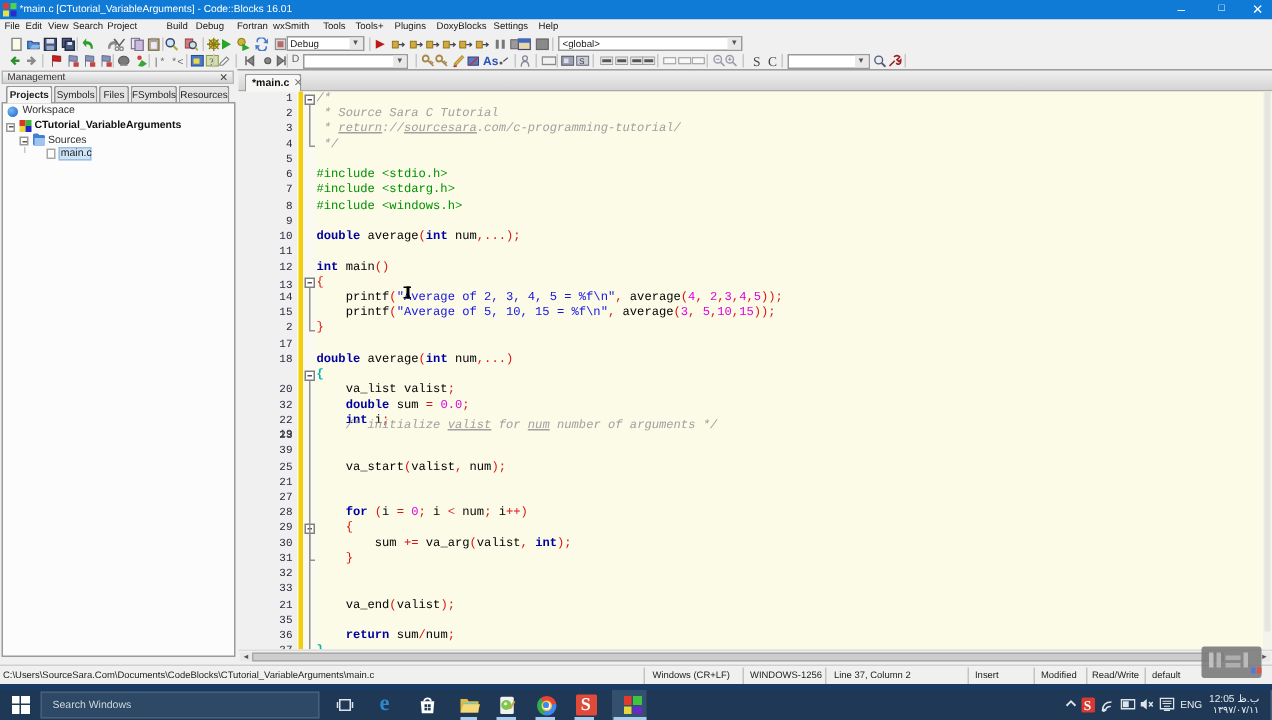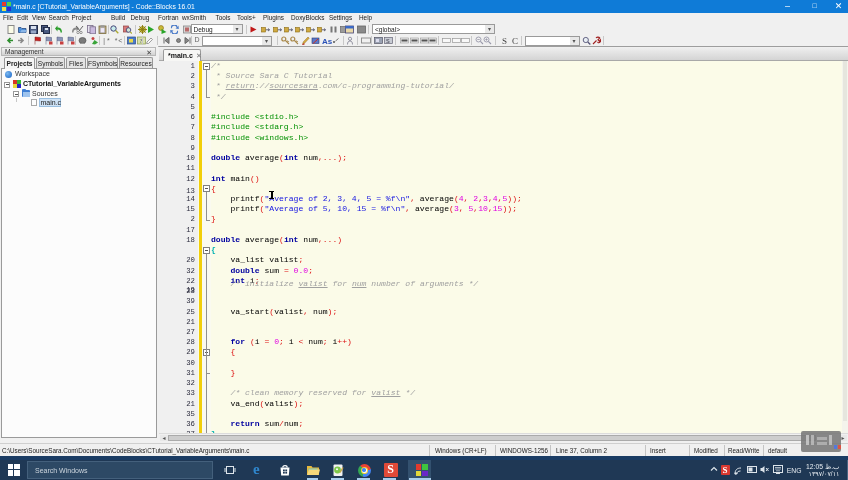--- a/index.html
+++ b/index.html
@@ -588,25 +588,25 @@
 <div class="cl" style="top:218px;line-height:10.23px;">    <span class="c">/* initialize <span class="u">valist</span> for <span class="u">num</span> number of arguments */</span></div>
 <div class="ln" style="top:245.52px;line-height:10.23px;">25</div>
 <div class="cl" style="top:245.52px;line-height:10.23px;">    va_start<span class="o">(</span>valist<span class="o">,</span> num<span class="o">);</span></div>
 <div class="ln" style="top:255.75px;line-height:10.23px;">21</div>
 <div class="ln" style="top:265.98px;line-height:10.23px;">27</div>
 <div class="ln" style="top:276.21px;line-height:10.23px;">28</div>
 <div class="cl" style="top:276.21px;line-height:10.23px;">    <span class="k">for</span> <span class="o">(</span>i <span class="o">=</span> <span class="n">0</span><span class="o">;</span> i <span class="o">&lt;</span> num<span class="o">;</span> i<span class="o">++)</span></div>
 <div class="ln" style="top:286.44px;line-height:10.23px;">29</div>
 <div class="cl" style="top:286.44px;line-height:10.23px;">    <span class="o">{</span></div>
 <div class="ln" style="top:296.67px;line-height:10.23px;">30</div>
+<div class="cl" style="top:296.67px;line-height:10.23px;">        sum <span class="o">+=</span> va_arg<span class="o">(</span>valist<span class="o">,</span> <span class="k">int</span><span class="o">);</span></div>
 <div class="ln" style="top:306.90px;line-height:10.23px;">31</div>
 <div class="cl" style="top:306.90px;line-height:10.23px;">    <span class="o">}</span></div>
 <div class="ln" style="top:317.13px;line-height:10.23px;">32</div>
 <div class="ln" style="top:327.36px;line-height:10.23px;">33</div>
-<div class="cl" style="top:327.36px;line-height:10.23px;">    <span class="c">/* clean memory reserved for <span class="u">valist</span> */</span></div>
 <div class="ln" style="top:337.59px;line-height:10.23px;">21</div>
 <div class="cl" style="top:337.59px;line-height:10.23px;">    va_end<span class="o">(</span>valist<span class="o">);</span></div>
 <div class="ln" style="top:347.82px;line-height:10.23px;">35</div>
 <div class="ln" style="top:358.05px;line-height:10.23px;">36</div>
 <div class="cl" style="top:358.05px;line-height:10.23px;">    <span class="k">return</span> sum<span class="o">/</span>num<span class="o">;</span></div>
 <div class="ln" style="top:368.28px;line-height:10.23px;">37</div>
 <div class="cl" style="top:368.28px;line-height:10.23px;"><span class="m">}</span></div>
 <div class="fold" style="top:1.62px;"></div>
 <div class="fold" style="top:124.38px;"></div>
 <div class="fold" style="top:185.75px;"></div>

